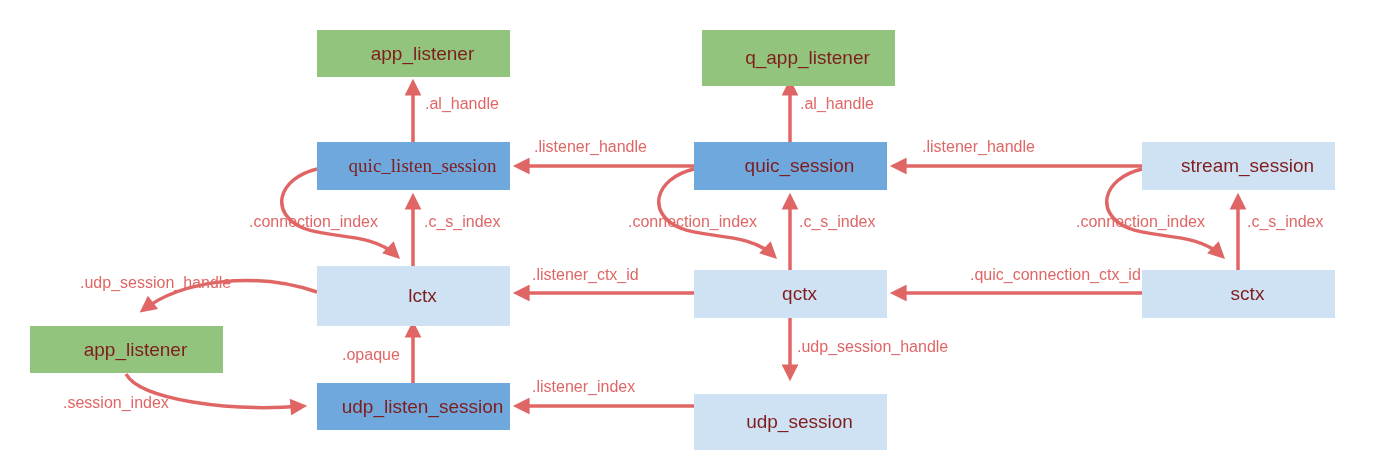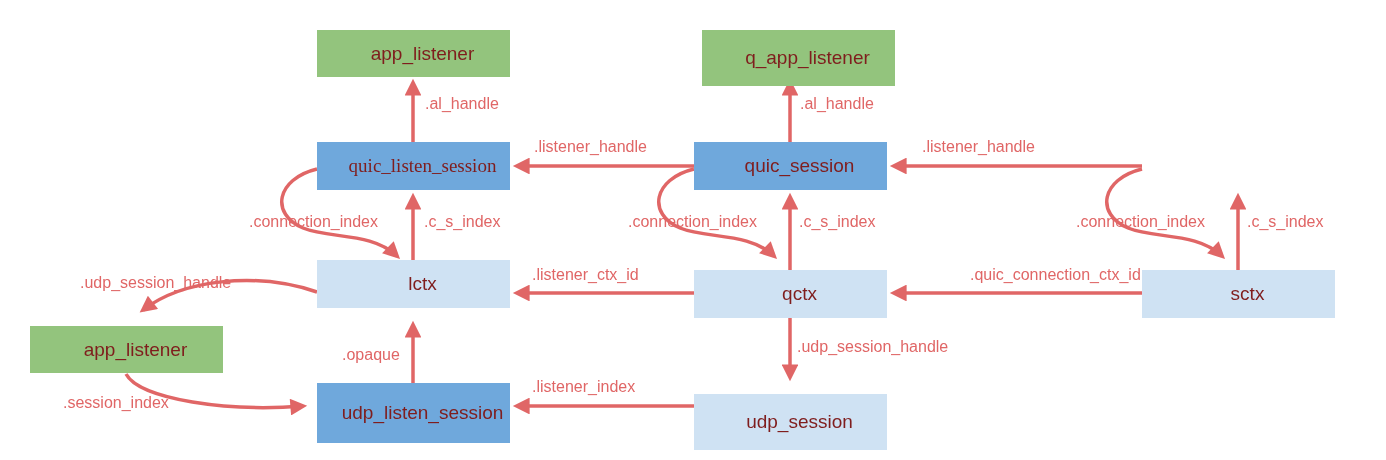--- a/index.html
+++ b/index.html
@@ -63,30 +63,31 @@
   </svg>
 
   <div class="node green" style="left:317px;top:30px;width:193px;height:47px;">app_listener</div>
 
   <div class="node green" style="left:694px;top:30px;width:193px;height:56px;margin-left:8px;">q_app_listener</div>
 
   <div class="node blue" style="left:317px;top:142px;width:193px;height:48px;font-family:Liberation Serif, serif;">quic_listen_session</div>
 
   <div class="node blue" style="left:694px;top:142px;width:193px;height:48px;">quic_session</div>
 
+  <div class="node lightblue" style="left:1142px;top:142px;width:193px;height:48px;">stream_session</div>
 
-  <div class="node lightblue" style="left:317px;top:260px;width:193px;height:48px;">lctx</div>
+  <div class="node lightblue" style="left:317px;top:266px;width:193px;height:60px;">lctx</div>
 
   <div class="node lightblue" style="left:694px;top:270px;width:193px;height:48px;text-align:center;">qctx</div>
 
   <div class="node lightblue" style="left:1142px;top:270px;width:193px;height:48px;">sctx</div>
 
   <div class="node green" style="left:30px;top:326px;width:193px;height:47px;">app_listener</div>
 
-  <div class="node blue" style="left:317px;top:383px;width:193px;height:60px;">udp_listen_session</div>
+  <div class="node blue" style="left:317px;top:383px;width:193px;height:47px;">udp_listen_session</div>
 
   <div class="node lightblue" style="left:694px;top:394px;width:193px;height:56px;">udp_session</div>
 
   <div class="edge-label" style="left:425px;top:95px;">.al_handle</div>
 
   <div class="edge-label" style="left:800px;top:95px;">.al_handle</div>
 
   <div class="edge-label" style="left:534px;top:138px;">.listener_handle</div>
 
   <div class="edge-label" style="left:922px;top:138px;">.listener_handle</div>

